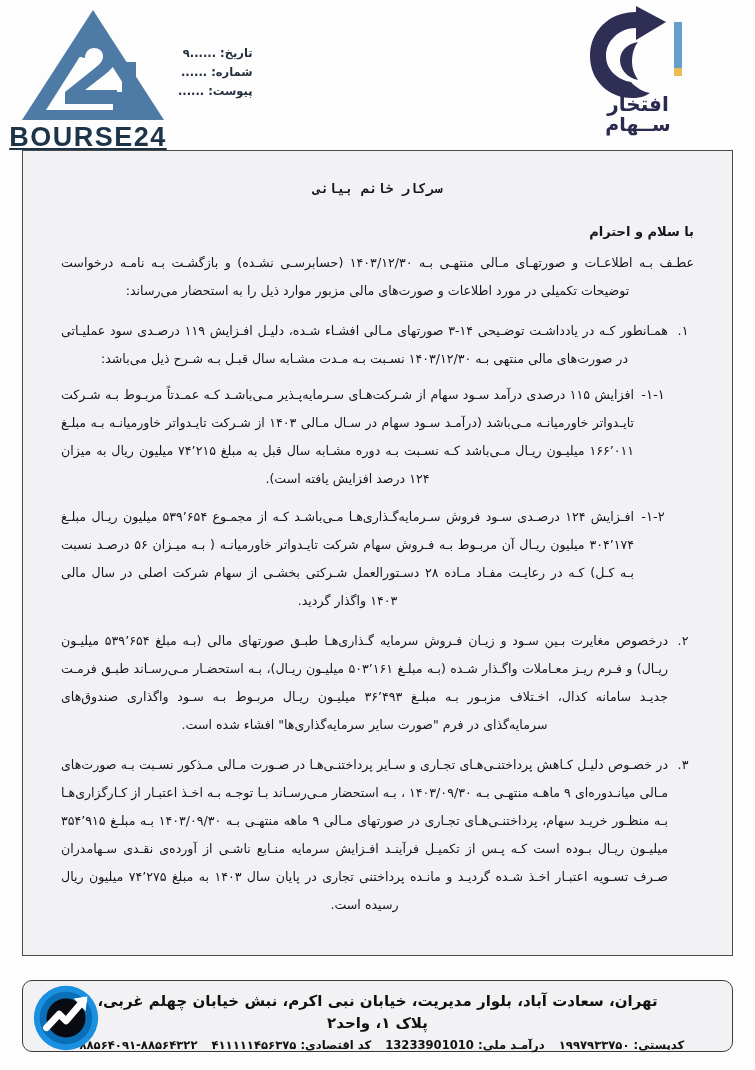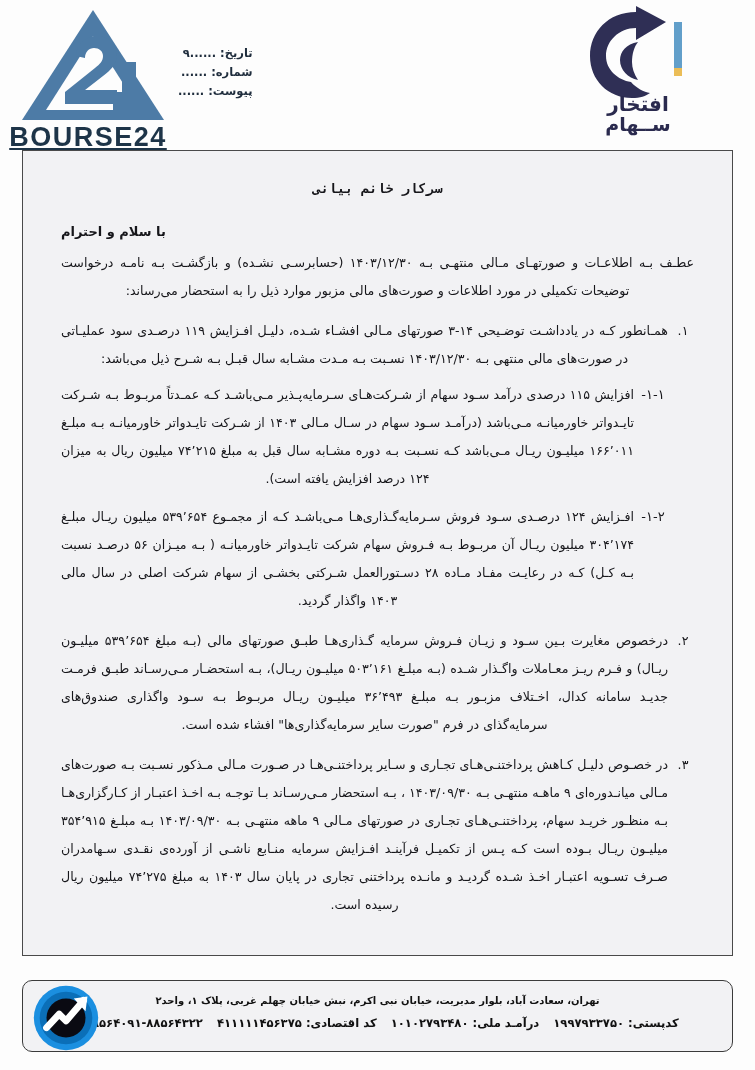--- a/index.html
+++ b/index.html
@@ -76,21 +76,21 @@
     text-align: center;
     font-size: 13.5px; font-weight: 700;
     line-height: 25px;
     margin-bottom: 4px;
     font-family: Liberation Mono, monospace;
   }
   .addressee .l1 { display: block; }
   .addressee .l2 { display: block; }
 
   .greeting {
-    text-align: left;
+    text-align: right;
     font-size: 13px; font-weight: 700;
     margin: 22px 0 10px 0;
   }
 
   .para {
     font-size: 12.6px;
     line-height: 28px;
     text-align: justify;
     text-align-last: center;
     margin: 0 0 6px 0;
@@ -141,21 +141,21 @@
     left: 22px; right: 22px; bottom: 18px;
     height: 72px;
     border: 1.2px solid #3b3b3b;
     border-radius: 10px;
     background: #f2f2f4;
     direction: rtl;
     text-align: center;
     padding: 9px 70px 0 70px;
   }
   .footer .line1 {
-    font-size: 10px; font-weight: 700; color: #111; line-height: 22px;
+    font-size: 15px; font-weight: 700; color: #111; line-height: 22px;
   }
   .footer .line2 {
     font-size: 11.6px; font-weight: 700; color: #111;
     line-height: 22px;
     display: flex; justify-content: center; gap: 14px; flex-wrap: nowrap;
     white-space: nowrap;
   }
   .footer-badge {
     position: absolute; left: 4px; bottom: -6px;
     width: 78px; height: 78px;
@@ -252,21 +252,21 @@
 
   <div class="footer">
     <div class="line1">تهران، سعادت آباد، بلوار مدیریت، خیابان نبی اکرم، نبش خیابان چهلم غربی، پلاک ۱، واحد۲</div>
     <div class="line2">
       <span>
         <span>کدپستی:</span>
         <span>۱۹۹۷۹۳۳۷۵۰</span>
       </span>
       <span>
         <span>درآمـد ملی:</span>
-        <span>۱۰۱۰۲۷۹۳۴۸۰</span>
+        <span>13233901010</span>
       </span>
       <span>
         <span>کد اقتصادی:</span>
         <span>۴۱۱۱۱۱۴۵۶۳۷۵</span>
       </span>
       <span>
         <span>۸۸۵۶۴۰۹۱-۸۸۵۶۴۳۲۲</span>
         <span>:</span>
       </span>
     </div>

